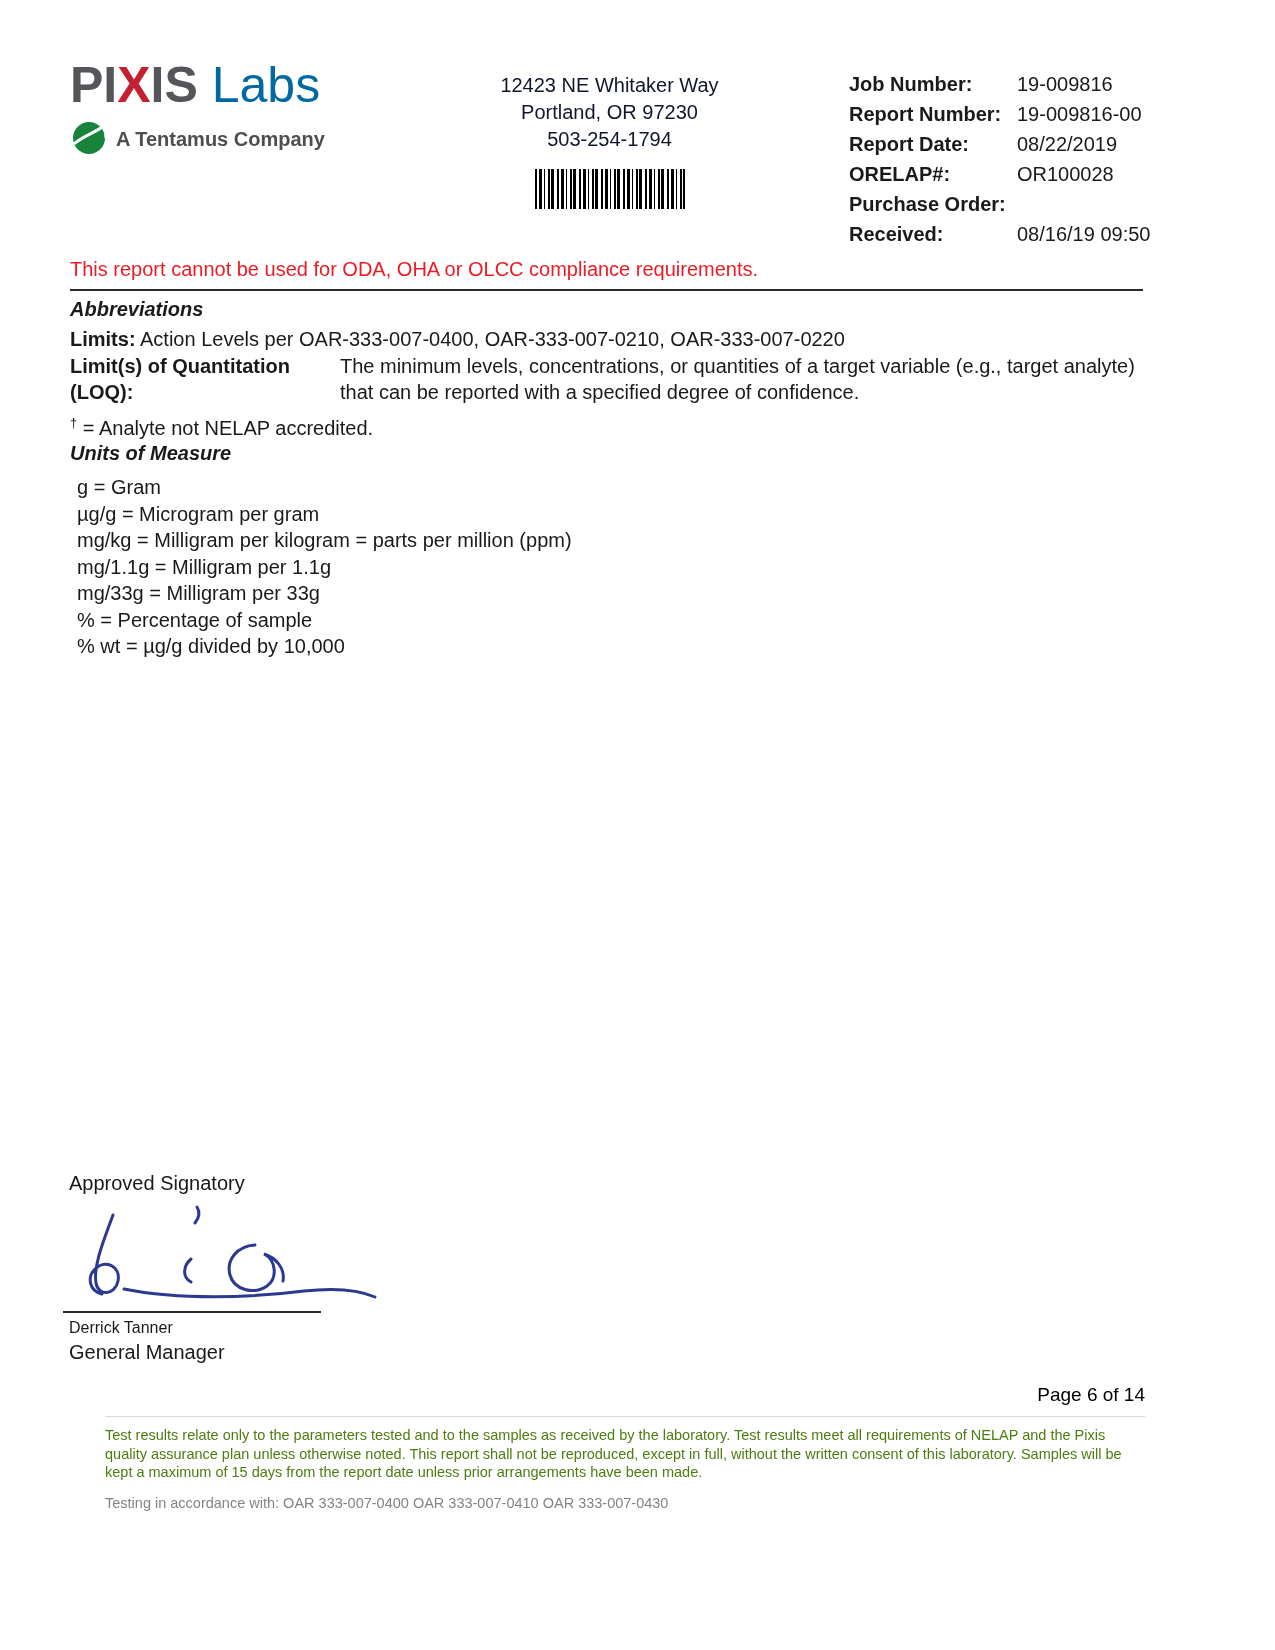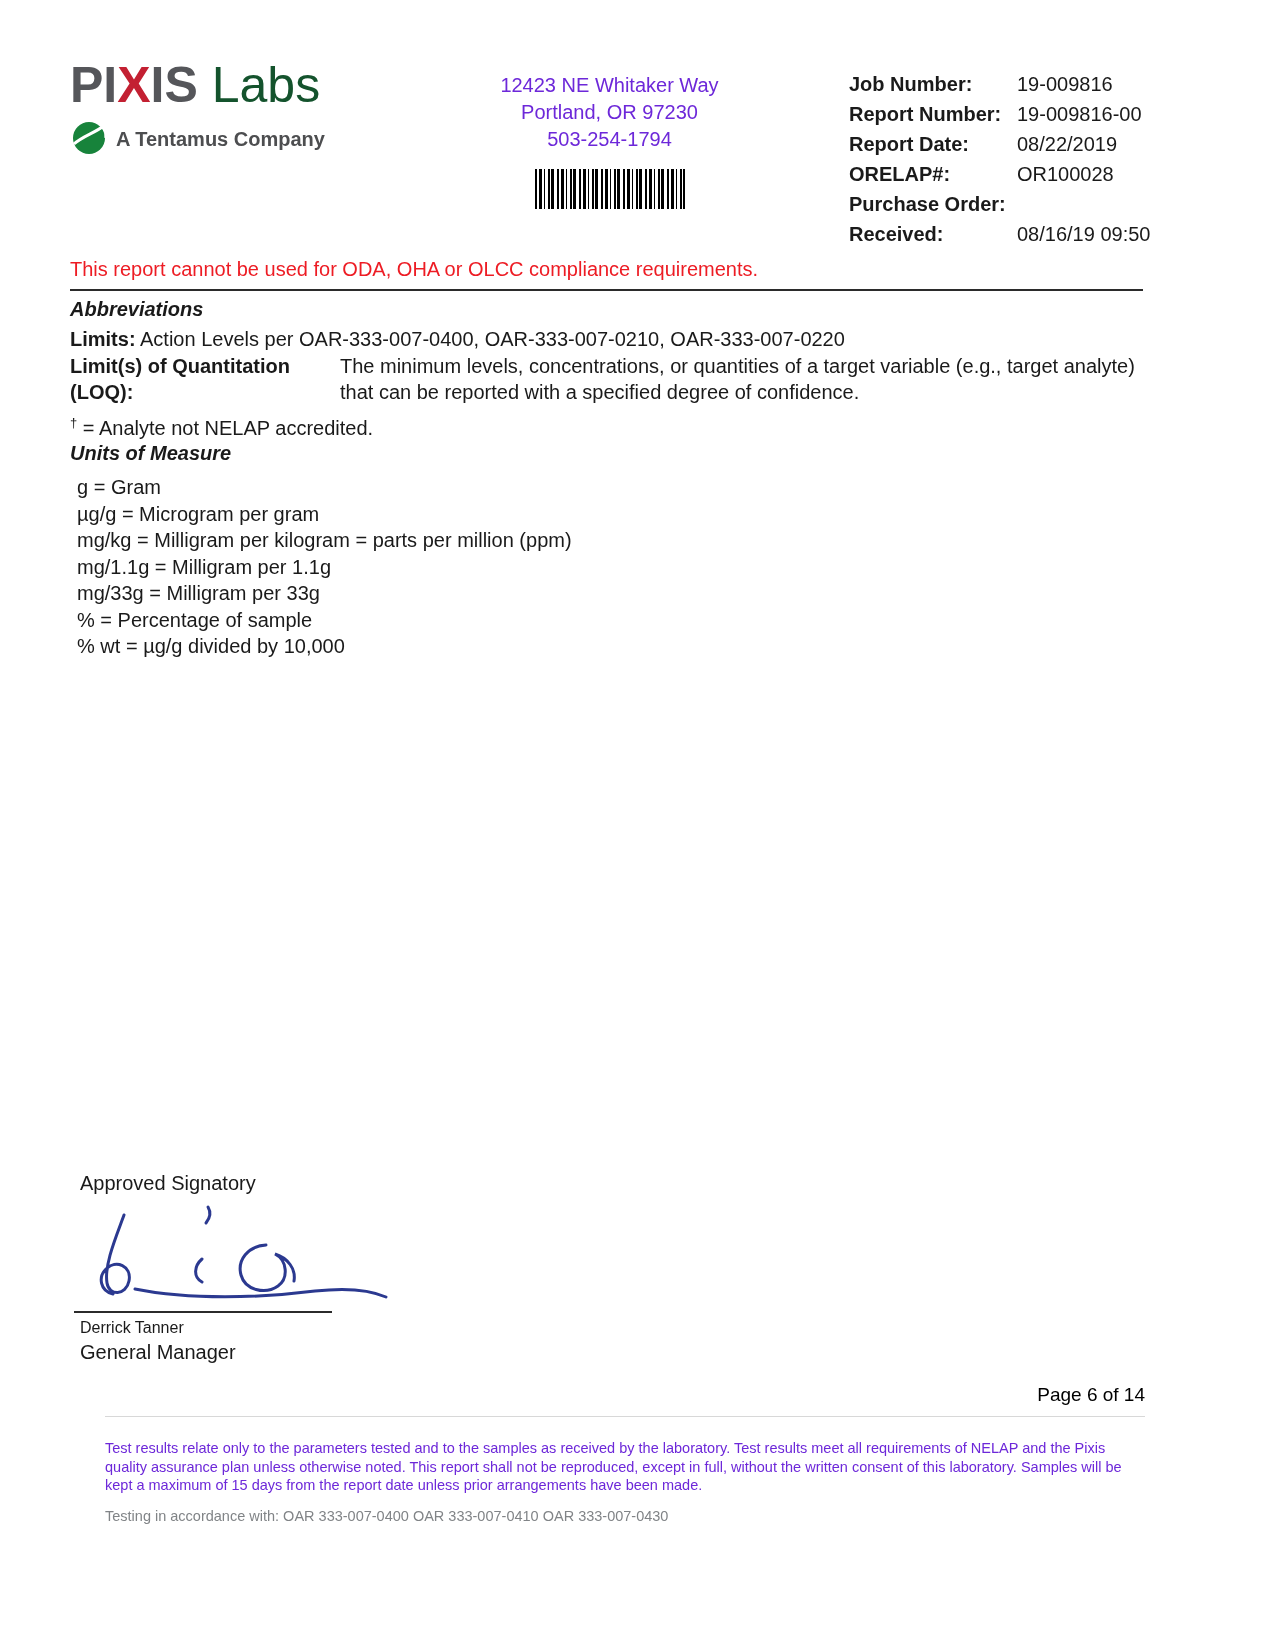--- a/index.html
+++ b/index.html
@@ -27,42 +27,42 @@
   .logo-text {
     font-size: 50px;
     font-weight: 700;
     letter-spacing: 0px;
     line-height: 50px;
     color: #55565a;
     white-space: nowrap;
   }
   .logo-text .lt-dark { color: #55565a; }
   .logo-text .lt-red  { color: #c32032; }
-  .logo-text .lt-labs { color: #14532d; font-weight: 400; }
+  .logo-text .lt-labs { color: #0369a1; font-weight: 400; }
   .tagline {
     margin-top: 8px;
     display: flex;
     align-items: center;
     gap: 8px;
   }
   .tagline-text {
     font-size: 20px;
     font-weight: 700;
     color: #4d4e50;
   }
 
   .center-block {
     width: 300px;
     text-align: center;
     padding-top: 12px;
   }
   .address {
     font-size: 20px;
     line-height: 27px;
-    color: #6d28d9;
+    color: #0f172a;
   }
   .barcode {
     width: 150px;
     height: 40px;
     margin: 16px auto 0 auto;
     background-image: repeating-linear-gradient(90deg,
       #000 0px, #000 2px,
       #fff 2px, #fff 4px,
       #000 4px, #000 7px,
       #fff 7px, #fff 9px,
@@ -135,21 +135,21 @@
   .units .section-title { margin-bottom: 9px; }
   .unit-item {
     font-size: 20px;
     line-height: 26.5px;
     padding-left: 7px;
   }
 
   
   .signatory {
     position: absolute;
-    top: 1172px; left: 80px; width: 420px;
+    top: 1172px; left: 69px; width: 420px;
   }
   .signatory-label { font-size: 20px; }
   .signature-wrap { margin-top: 8px; height: 108px; }
   .signature-line {
     width: 258px;
     border-top: 2px solid #2b2b2b;
     margin-left: -6px;
   }
   .signatory-name  { font-size: 16px; margin-top: 6px; }
   .signatory-title { font-size: 20px; margin-top: 4px; }
@@ -160,24 +160,24 @@
     top: 1384px; left: 70px; width: 1040px; margin-left: 35px;
   }
   .page-number {
     text-align: right;
     font-size: 19px;
     color: #000;
     margin-bottom: 10px;
   }
   .disclaimer {
     border-top: 1px solid #d8d8d8;
-    padding-top: 22px;
+    padding-top: 9px;
     font-size: 14.5px;
     line-height: 18.5px;
-    color: #6d28d9;
+    color: #4d7c0f;
   }
   .testing {
     margin-top: 13px;
     font-size: 14.5px;
     color: #818487;
   }
 </style>
 </head>
 <body>
 

